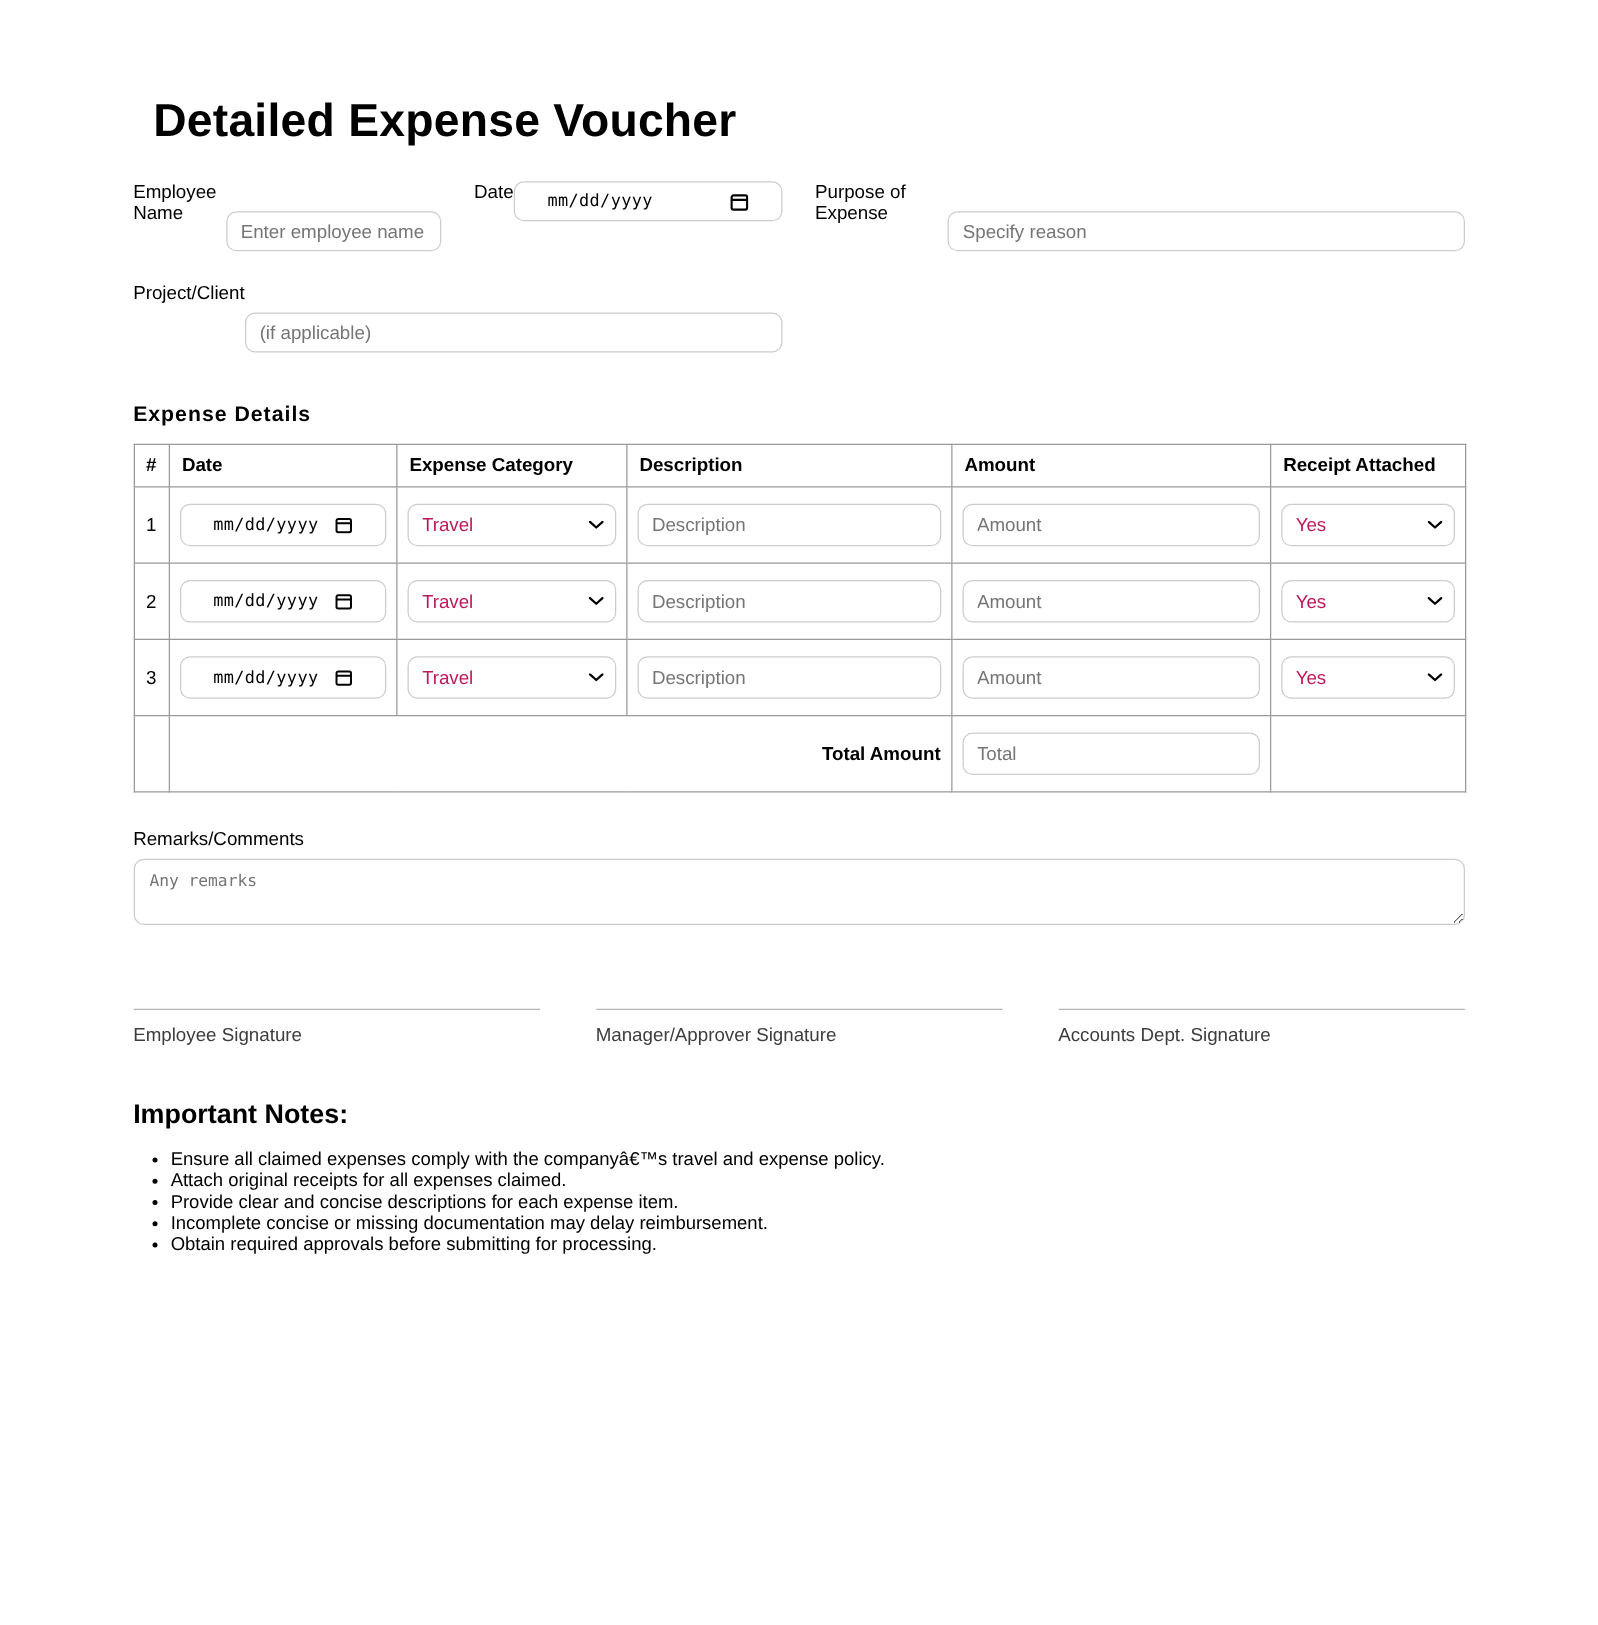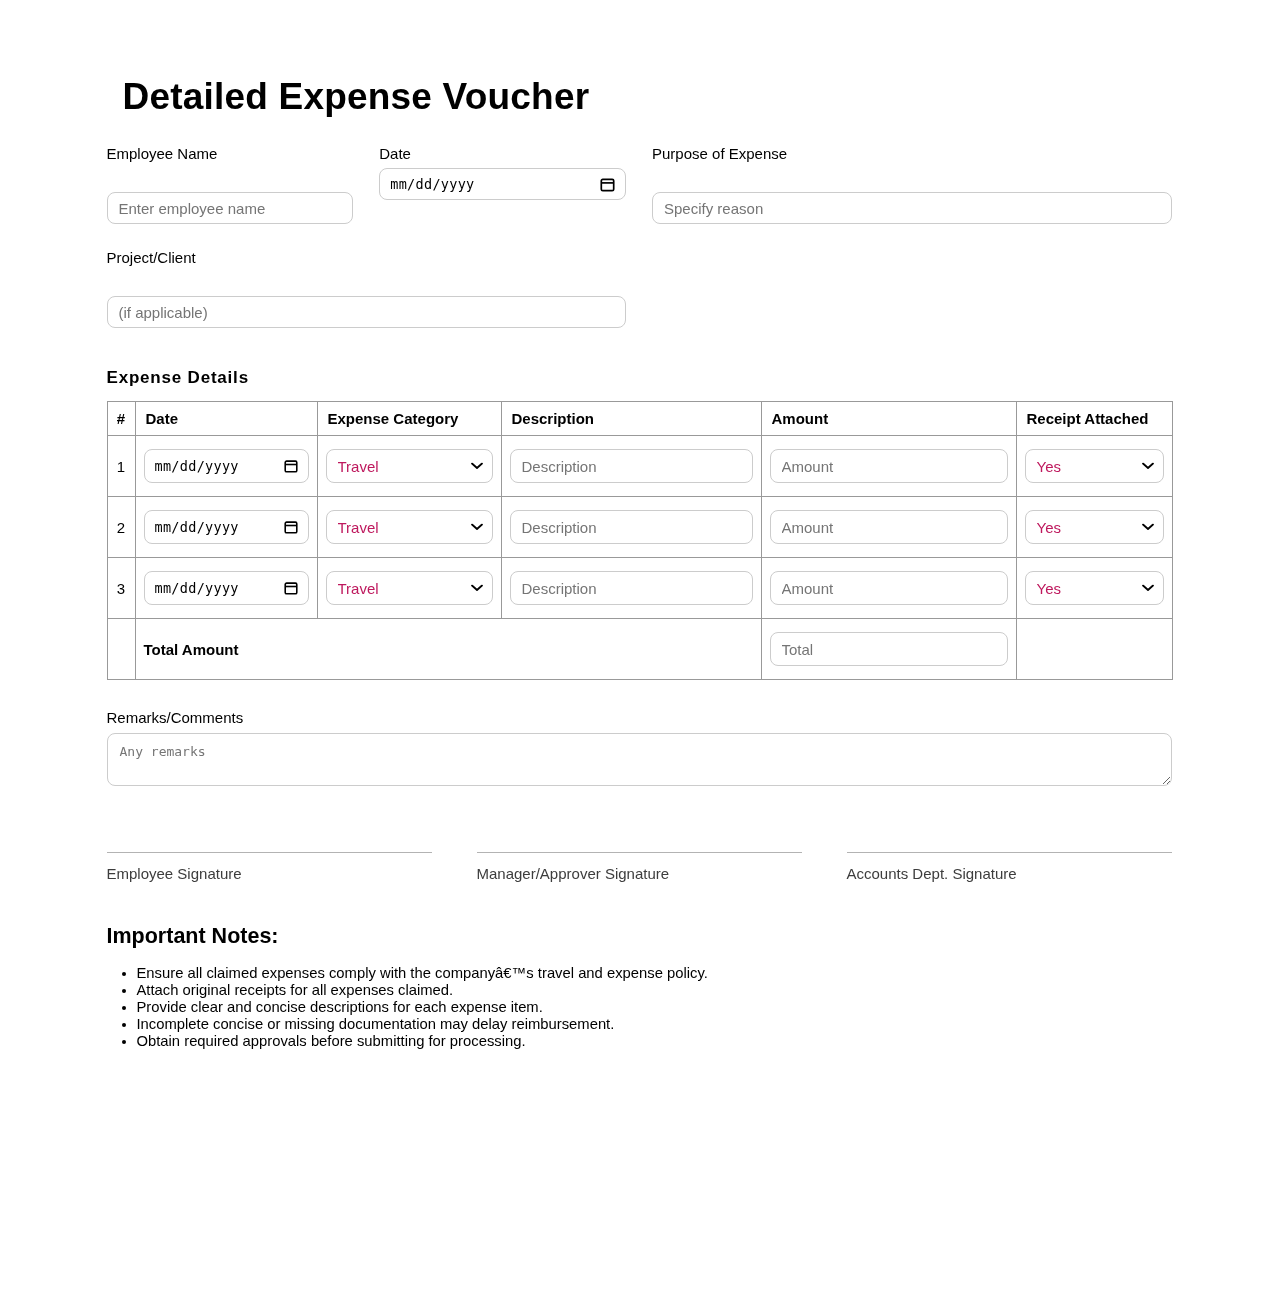--- a/index.html
+++ b/index.html
@@ -16,37 +16,37 @@
     font-size: 37px; font-weight: bold; margin: 0 0 27px 16px; letter-spacing: 0.2px;
   }
 
   
   .form-grid {
     display: grid;
     grid-template-columns: repeat(4, 1fr);
     column-gap: 26px;
     row-gap: 25px;
   }
-  .field { display: flex; flex-direction: column; }
+  .field { display: flex; }
   .field.span2 { grid-column: span 2; }
   .field label { font-size: 15px; margin-bottom: 6px; color: #000; }
 
   input.text-input {
     width: 100%; height: 32px;
     border: 1px solid #cccccc; border-radius: 8px;
     padding: 0 11px; font-size: 15px;
     font-family: "Liberation Sans", sans-serif;
     color: #000; background: #fff; outline: none; margin-top: 24px;
   }
   input.text-input::placeholder { color: #757575; opacity: 1; }
 
   .date-input {
     width: 100%; height: 32px;
     border: 1px solid #cccccc; border-radius: 8px;
-    padding: 0 10px; background: #fff;
+    padding: 0 26px; background: #fff;
     display: flex; align-items: center; justify-content: space-between;
     cursor: default;
   }
   .date-input .date-text {
     font-family: "DejaVu Sans Mono", monospace;
     font-size: 13.5px; letter-spacing: 0.3px; color: #000;
   }
   .cal-icon { flex: 0 0 auto; display: block; }
 
   
@@ -90,21 +90,21 @@
     font-family: "Liberation Sans", sans-serif;
     color: #be185d; background: #fff; outline: none;
   }
   .select-wrap .chev {
     position: absolute; right: 10px; top: 50%;
     transform: translateY(-50%);
     pointer-events: none; line-height: 0;
   }
 
   td.total-label-cell {
-    text-align: left; font-weight: bold; font-size: 15px; padding-right: 10px;
+    text-align: right; font-weight: bold; font-size: 15px; padding-right: 10px;
   }
   tr.total-row td { height: 61px; }
 
   
   .remarks { margin-top: 29px; }
   .remarks label { display: block; font-size: 15px; margin-bottom: 7px; }
   .remarks textarea {
     width: 100%; height: 53px;
     border: 1px solid #cccccc; border-radius: 8px;
     padding: 10px 12px;

